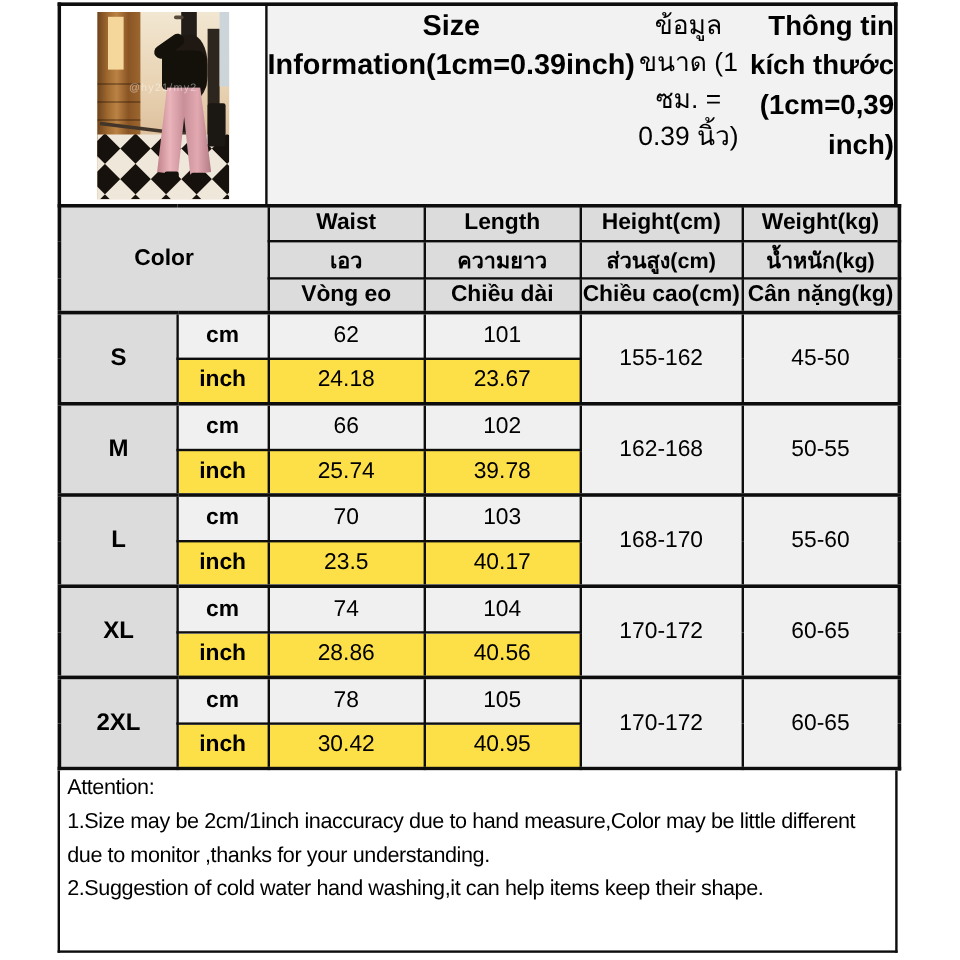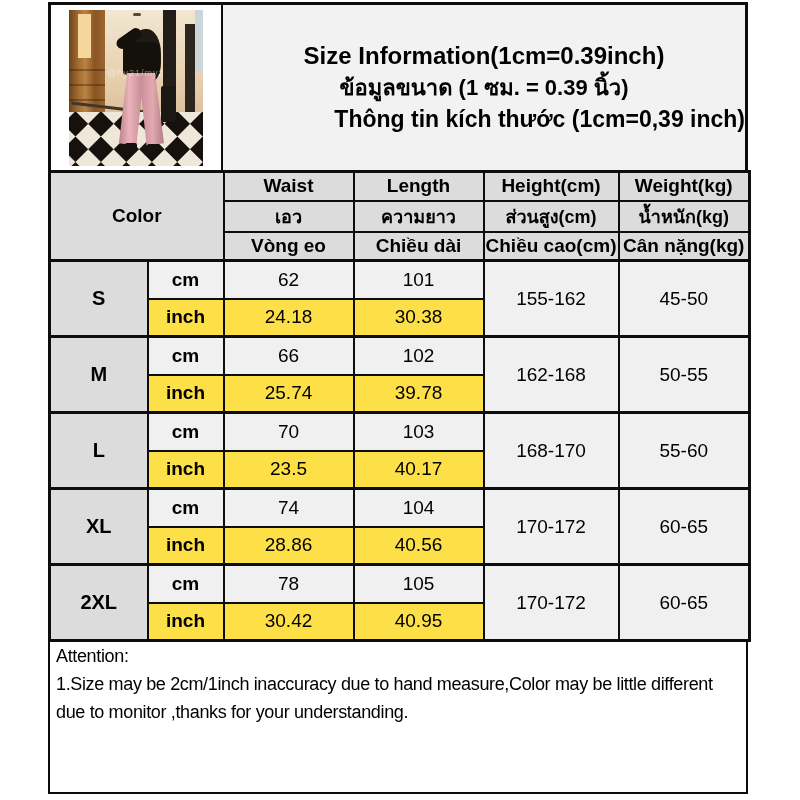--- a/index.html
+++ b/index.html
@@ -21,30 +21,30 @@
   }
   .photo-cell {
     width: 172px;
     flex: 0 0 172px;
     background: #ffffff;
     border-right: 2px solid #0d0d0d;
     display: flex; align-items: center; justify-content: center;
   }
   .title-cell {
     flex: 1;
-    display: flex; flex-direction: column; justify-content: center;
+    display: flex; flex-direction: row; justify-content: center;
     text-align: center;
   }
   .title-en { font-size: 24px; font-weight: bold; line-height: 33px; }
-  .title-th { font-size: 22px; font-weight: bold; line-height: 31px; }
+  .title-th { font-size: 22px; font-weight: normal; line-height: 31px; }
   .title-vi { font-size: 23px; font-weight: bold; line-height: 33px; text-align: right; }
 
   
   .photo {
-    position: relative; width: 134px; height: 156px; overflow: hidden;
+    position: relative; width: 110px; height: 156px; overflow: hidden;
     background: linear-gradient(180deg, #f2e7d2 0%, #e8d2b2 40%, #ddbf9c 68%, #d4b28c 100%);
   }
   .cabinet {
     position: absolute; left: 0; top: 0; width: 36px; height: 122px;
     background: linear-gradient(90deg, #6e431c 0%, #a06a30 25%, #bb8244 45%, #8a5524 72%, #9c6630 100%);
   }
   .cabinet::after {
     content: ""; position: absolute; left: 0; top: 46px; width: 100%; height: 76px;
     background: repeating-linear-gradient(180deg, transparent 0 13px, rgba(40,20,5,.35) 13px 15px);
   }
@@ -174,21 +174,21 @@
         <td class="size-label" rowspan="2">S</td>
         <td class="unit-label shade">cm</td>
         <td class="val shade">62</td>
         <td class="val shade">101</td>
         <td class="val shade" rowspan="2">155-162</td>
         <td class="val shade" rowspan="2">45-50</td>
       </tr>
       <tr class="body-row">
         <td class="unit-label white">inch</td>
         <td class="val white">24.18</td>
-        <td class="val white">30.38</td>
+        <td class="val white">23.67</td>
       </tr>
 
       <tr class="body-row block-start">
         <td class="size-label" rowspan="2">M</td>
         <td class="unit-label shade">cm</td>
         <td class="val shade">66</td>
         <td class="val shade">102</td>
         <td class="val shade" rowspan="2">162-168</td>
         <td class="val shade" rowspan="2">50-55</td>
       </tr>
@@ -238,15 +238,16 @@
         <td class="unit-label white">inch</td>
         <td class="val white">30.42</td>
         <td class="val white">40.95</td>
       </tr>
     </tbody>
   </table>
 
   <div class="attention">
     <div>Attention:</div>
     <div>1.Size may be 2cm/1inch inaccuracy due to hand measure,Color may be little different due to monitor ,thanks for your understanding.</div>
+    <div>2.Suggestion of cold water hand washing,it can help items keep their shape.</div>
   </div>
 
 </div>
 
 </body></html>

